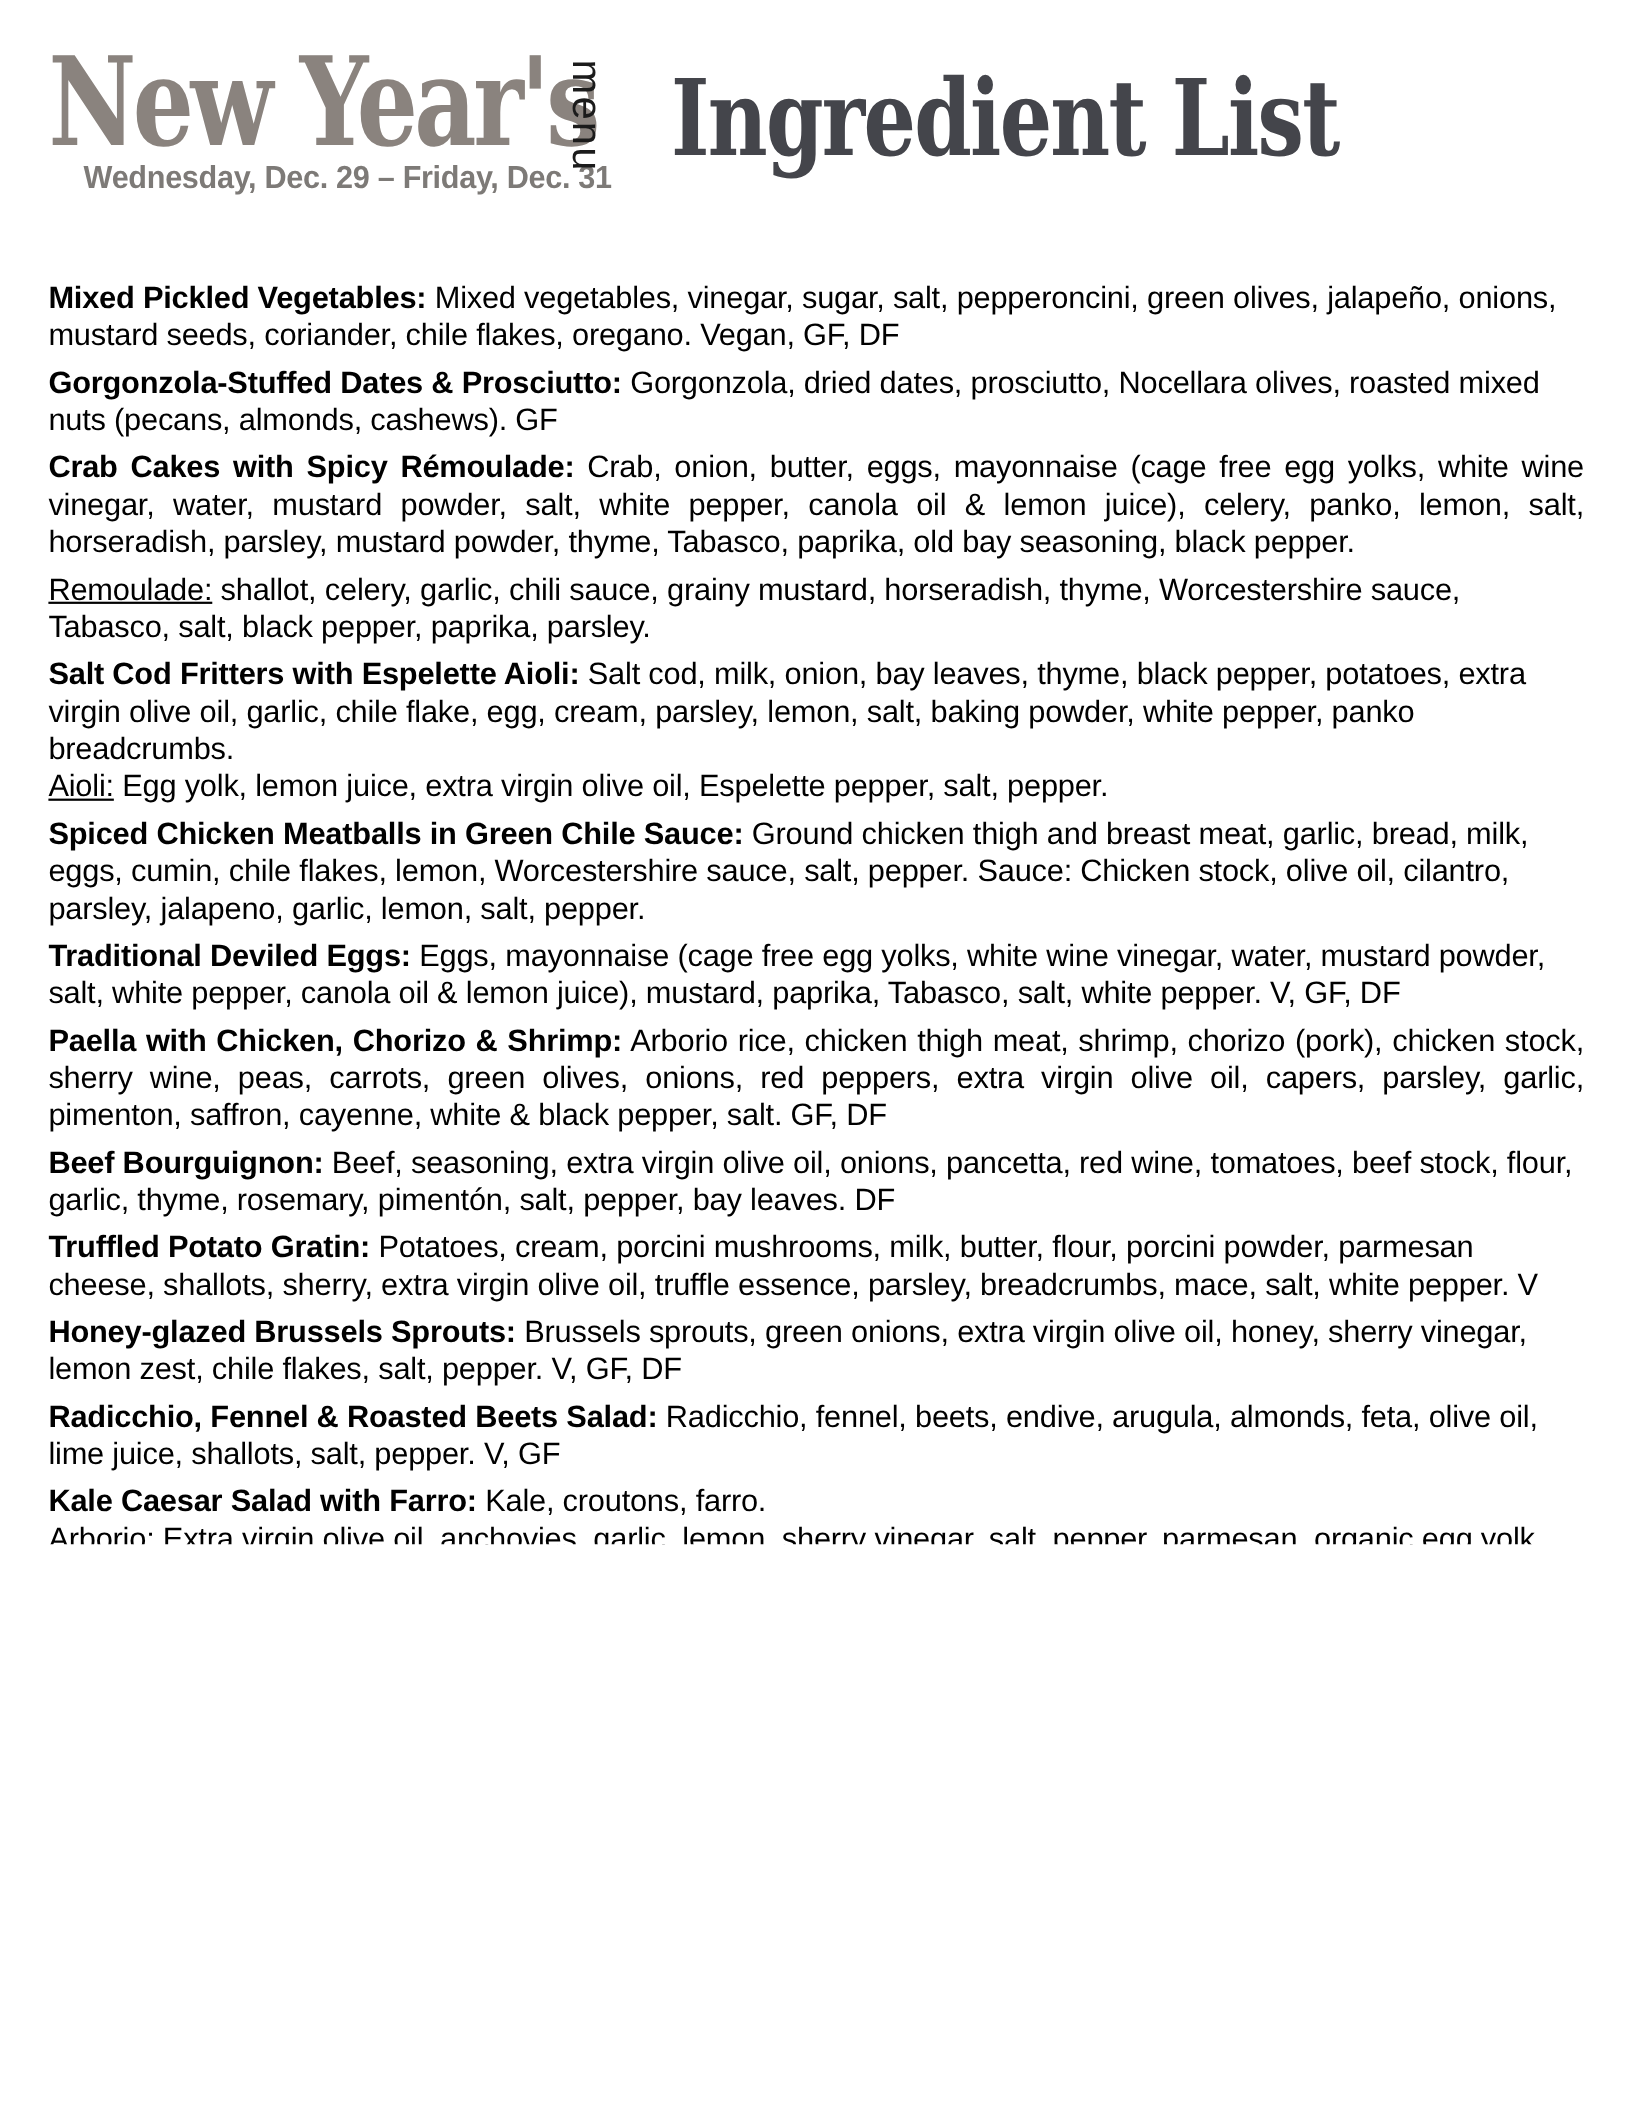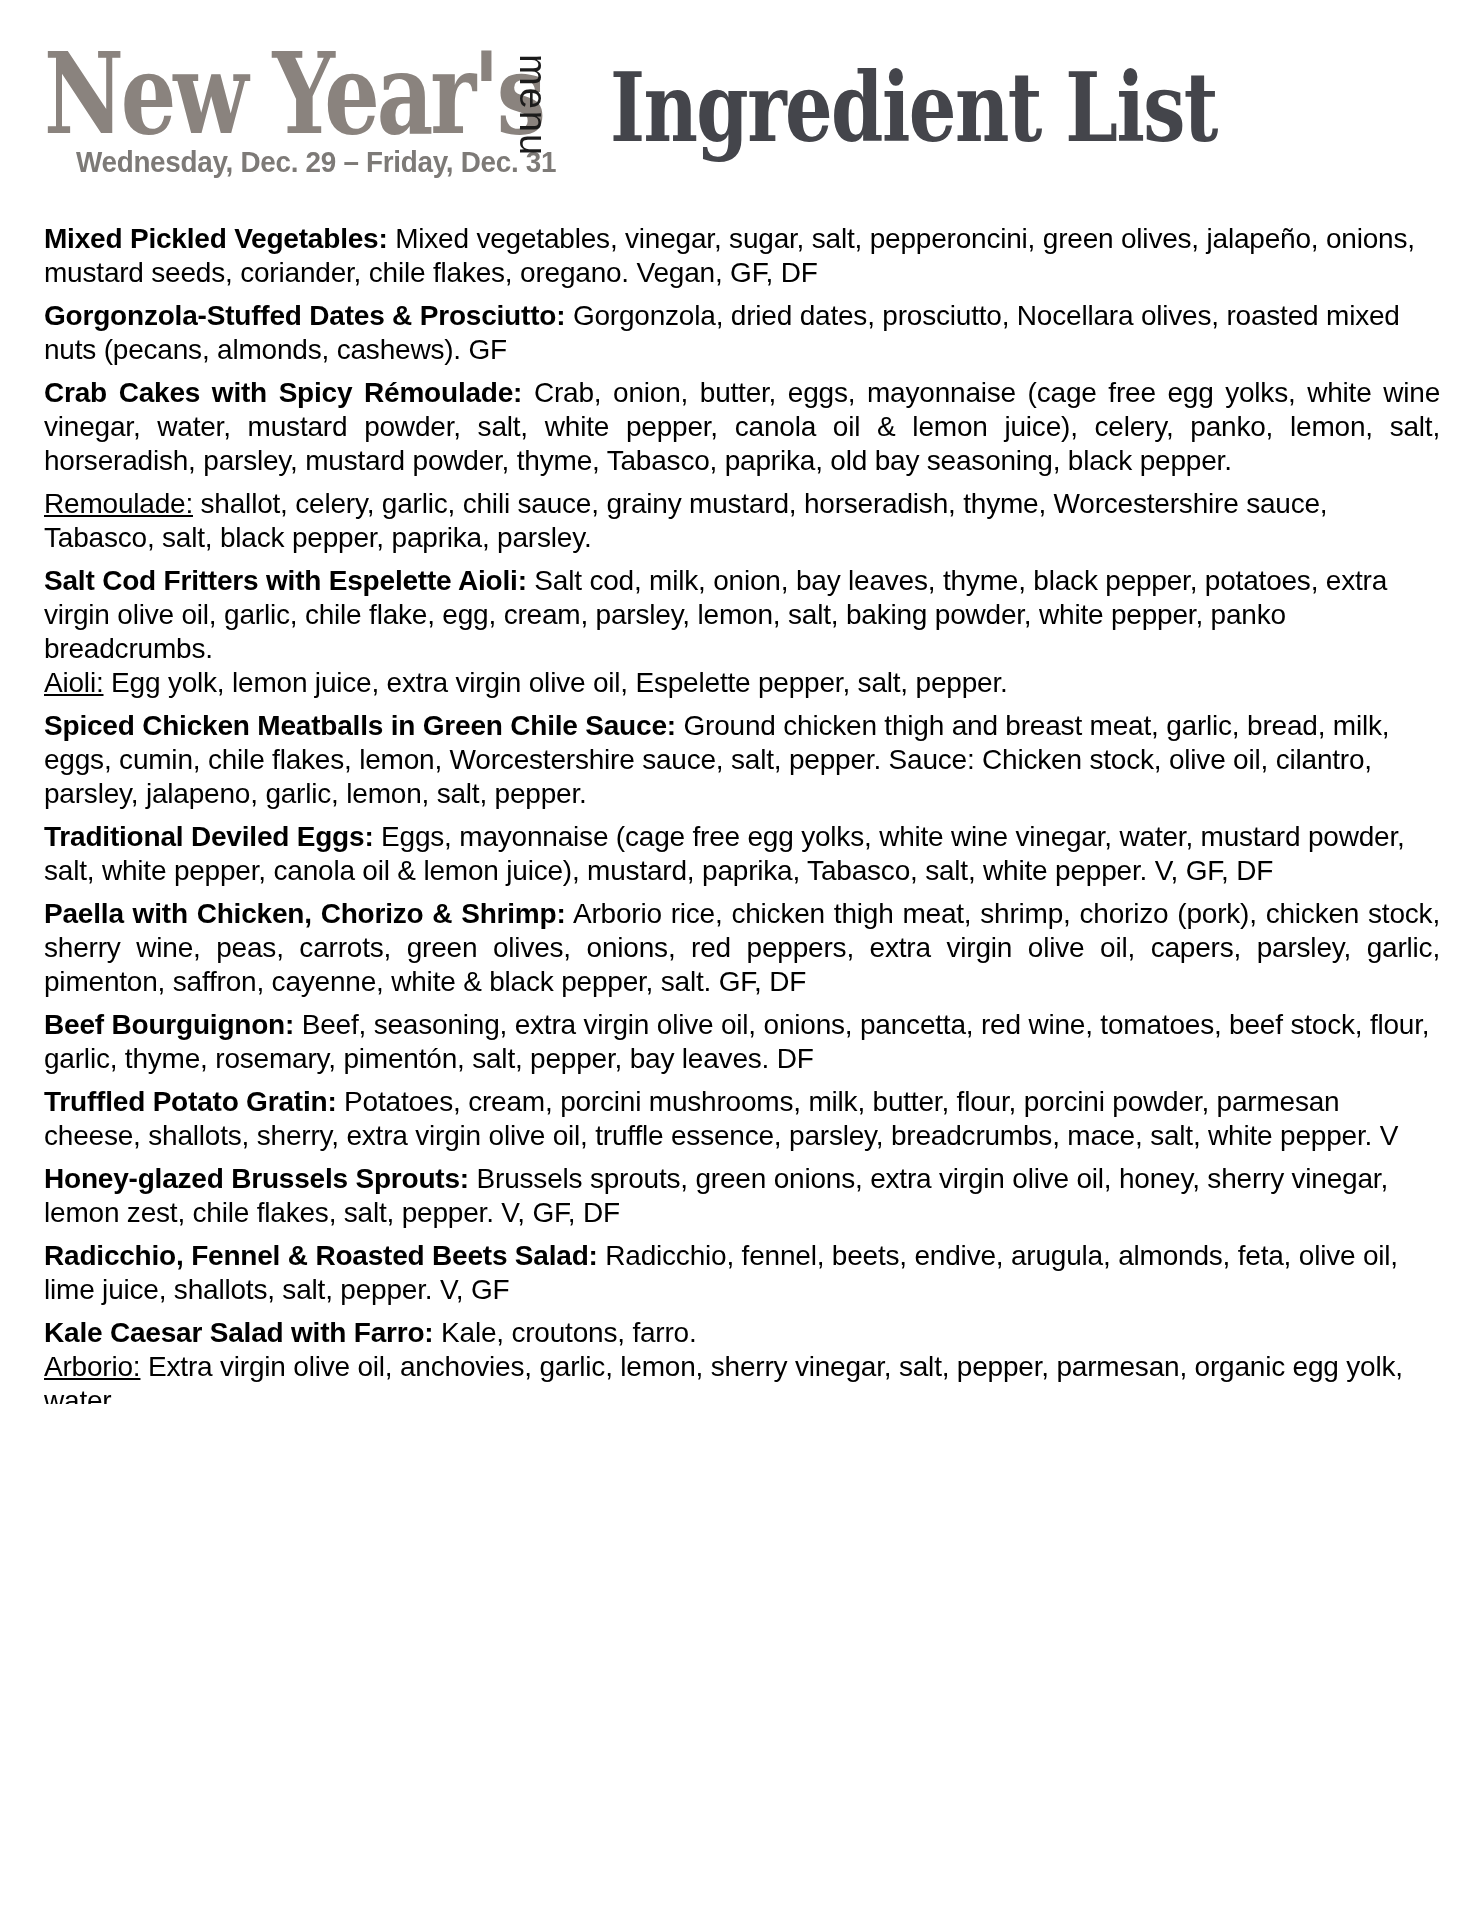--- a/index.html
+++ b/index.html
@@ -27,21 +27,21 @@
   }
   .page-title{
     position:absolute;left:610px;top:60px;
     font-family:"DejaVu Serif",serif;font-weight:bold;font-size:96px;line-height:1;
     color:#44454b;letter-spacing:-2px;white-space:nowrap;
     transform:scaleX(0.78);transform-origin:left top;
   }
   
   .list{
     padding:2px 44px 0 44px;
-    font-size:28px;line-height:34px;letter-spacing:-0.2px;color:#000;
+    font-size:28px;line-height:34px;letter-spacing:-0.2px;color:#000;margin-top:32px;
   }
   .item{margin:0 0 9px 0;}
   .item.justify{text-align:justify;}
   .bname{font-weight:bold;}
   .uname{text-decoration:underline;}
   
   .legend{
     position:absolute;left:0;top:1702px;width:1130px;text-align:center;
     font-size:36px;color:#0d0d0d;letter-spacing:-0.2px;
   }

